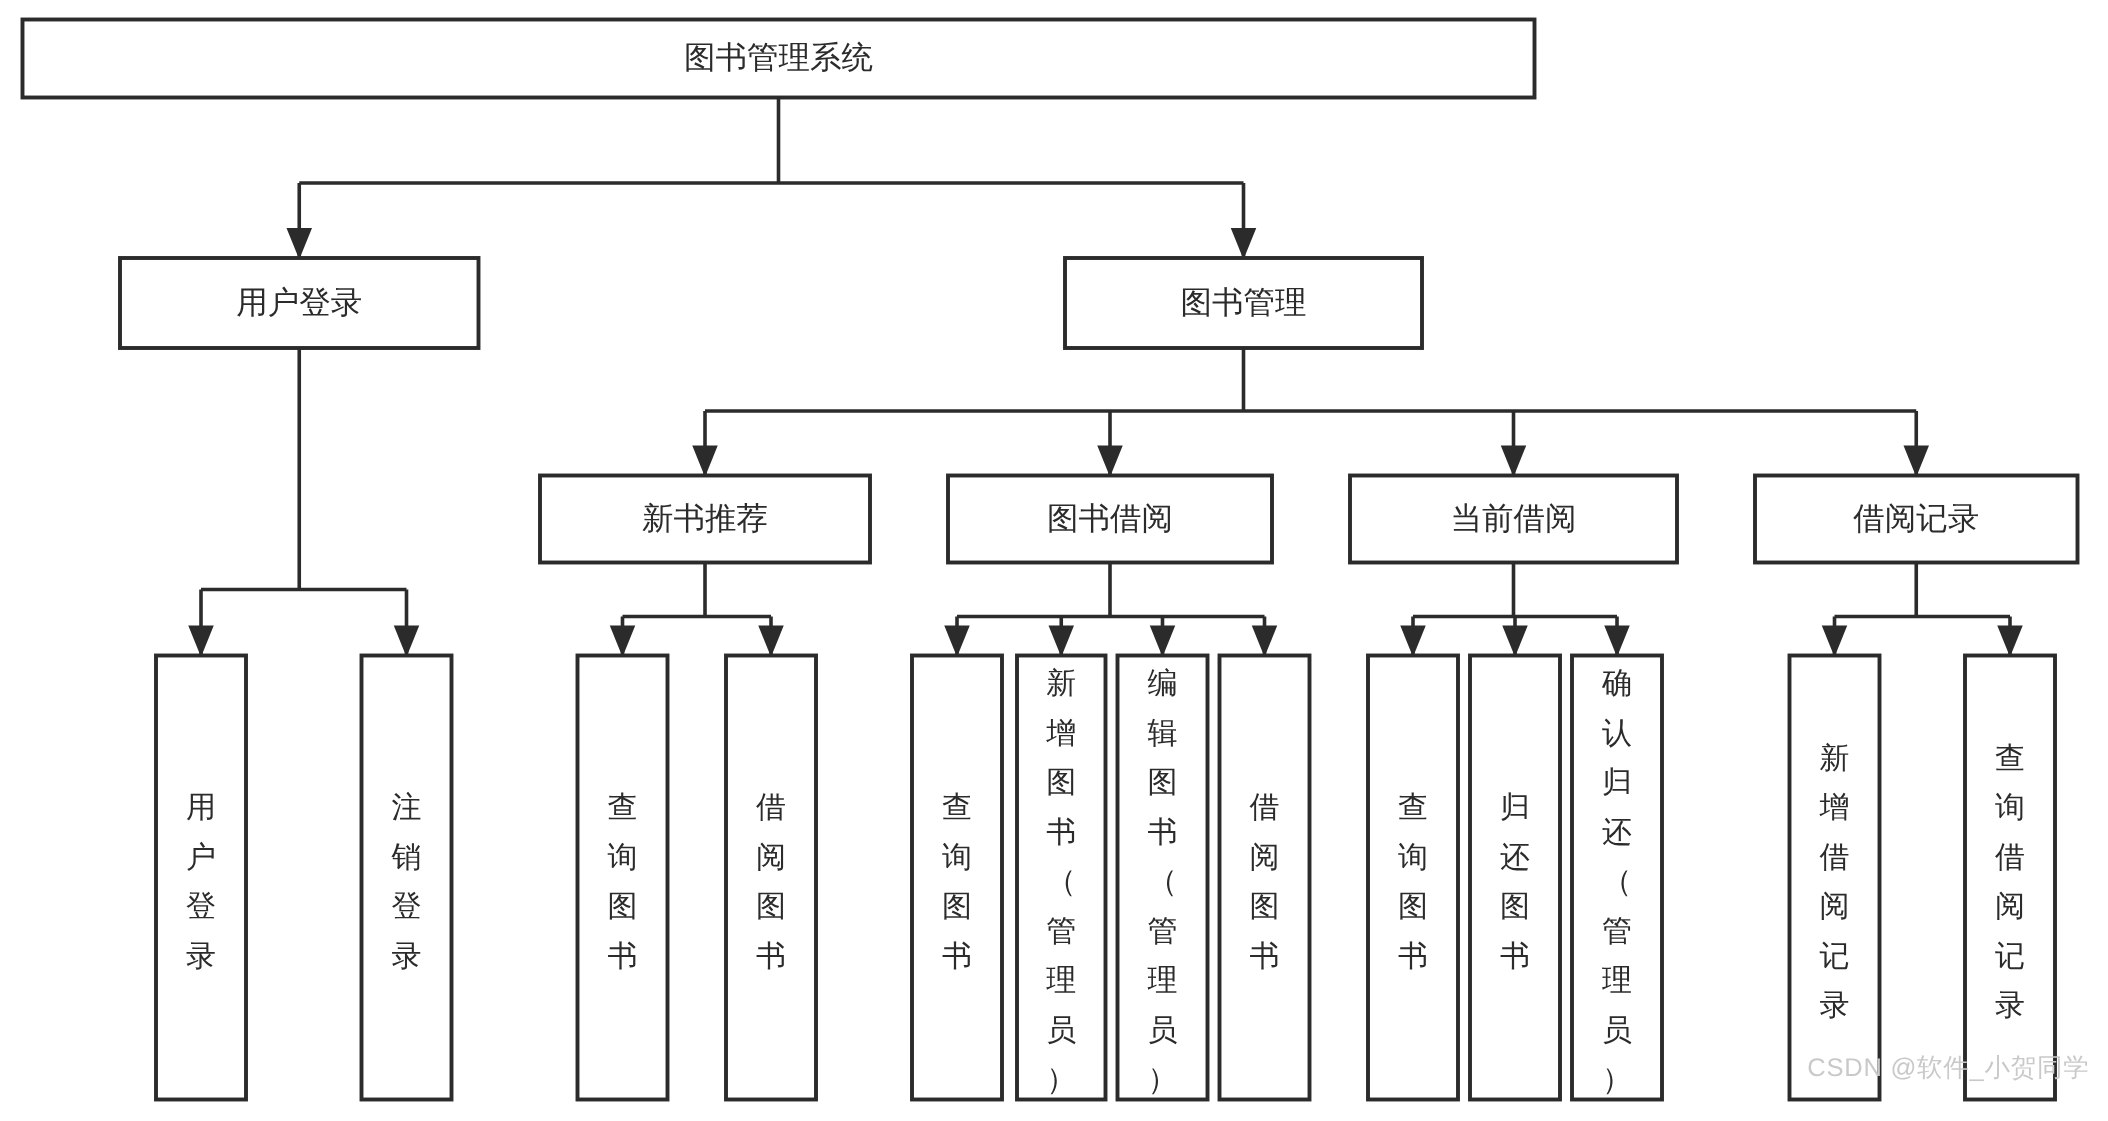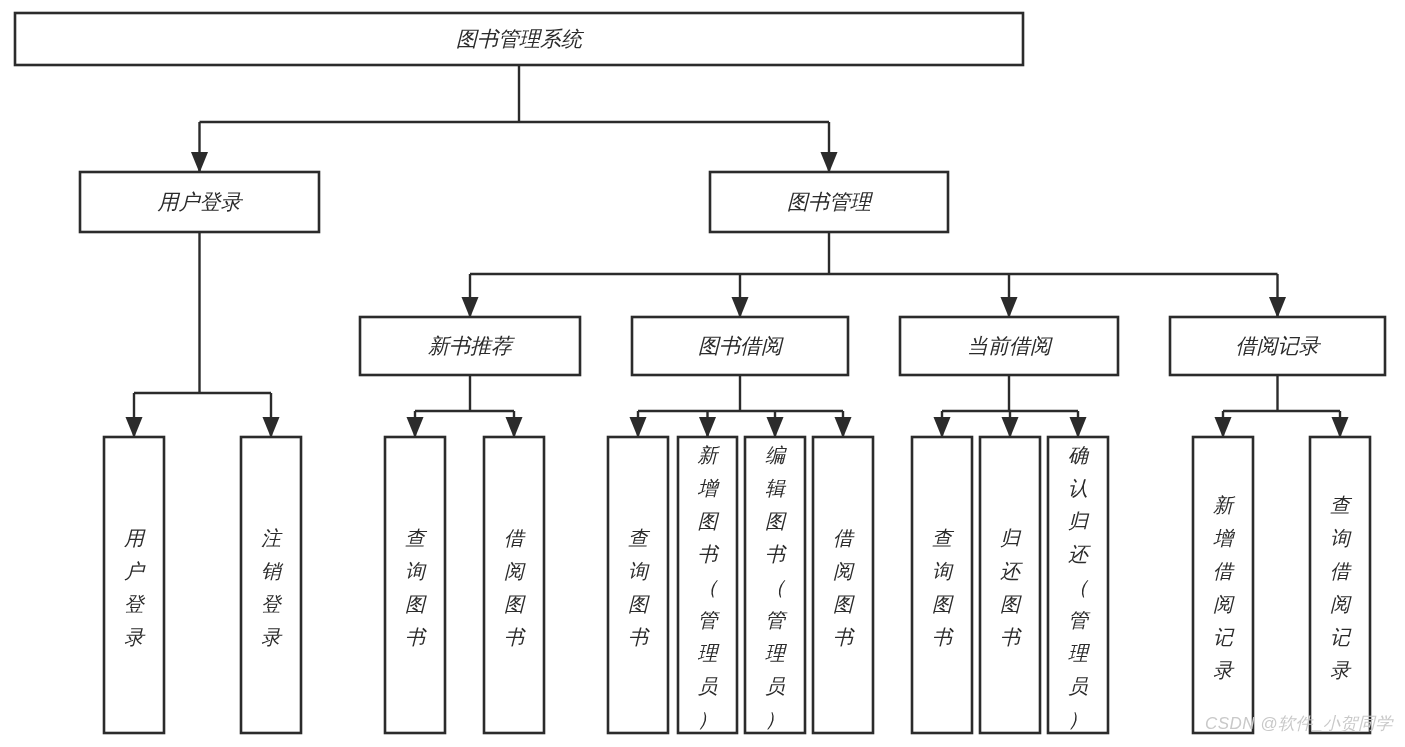--- a/index.html
+++ b/index.html
@@ -11,21 +11,20 @@
     width: 1405px;
     height: 747px;
     font-family: "Liberation Sans", "DejaVu Sans", sans-serif;
     overflow: hidden;
   }
   #diagram-root {
     position: relative;
     width: 1405px;
     height: 747px;
     background: #ffffff;
-    font-style: italic;
   }
   svg#tree-svg {
     position: absolute;
     left: 0;
     top: 0;
     width: 1405px;
     height: 747px;
   }
   .node-box {
     fill: #ffffff;
@@ -52,21 +51,21 @@
   }
   .node-label-v {
     font-family: "Liberation Sans", "DejaVu Sans", sans-serif;
     font-size: 20px;
     fill: #2b2b2b;
     text-anchor: middle;
   }
   .watermark {
     position: absolute;
     right: 12px;
-    bottom: 12px;
+    bottom: 24px;
     font-family: "Liberation Sans", "DejaVu Sans", sans-serif;
     font-size: 17px;
     color: #c9c9c9;
     letter-spacing: 0.5px;
     white-space: nowrap;
     user-select: none;
   }
 </style>
 </head>
 <body>

